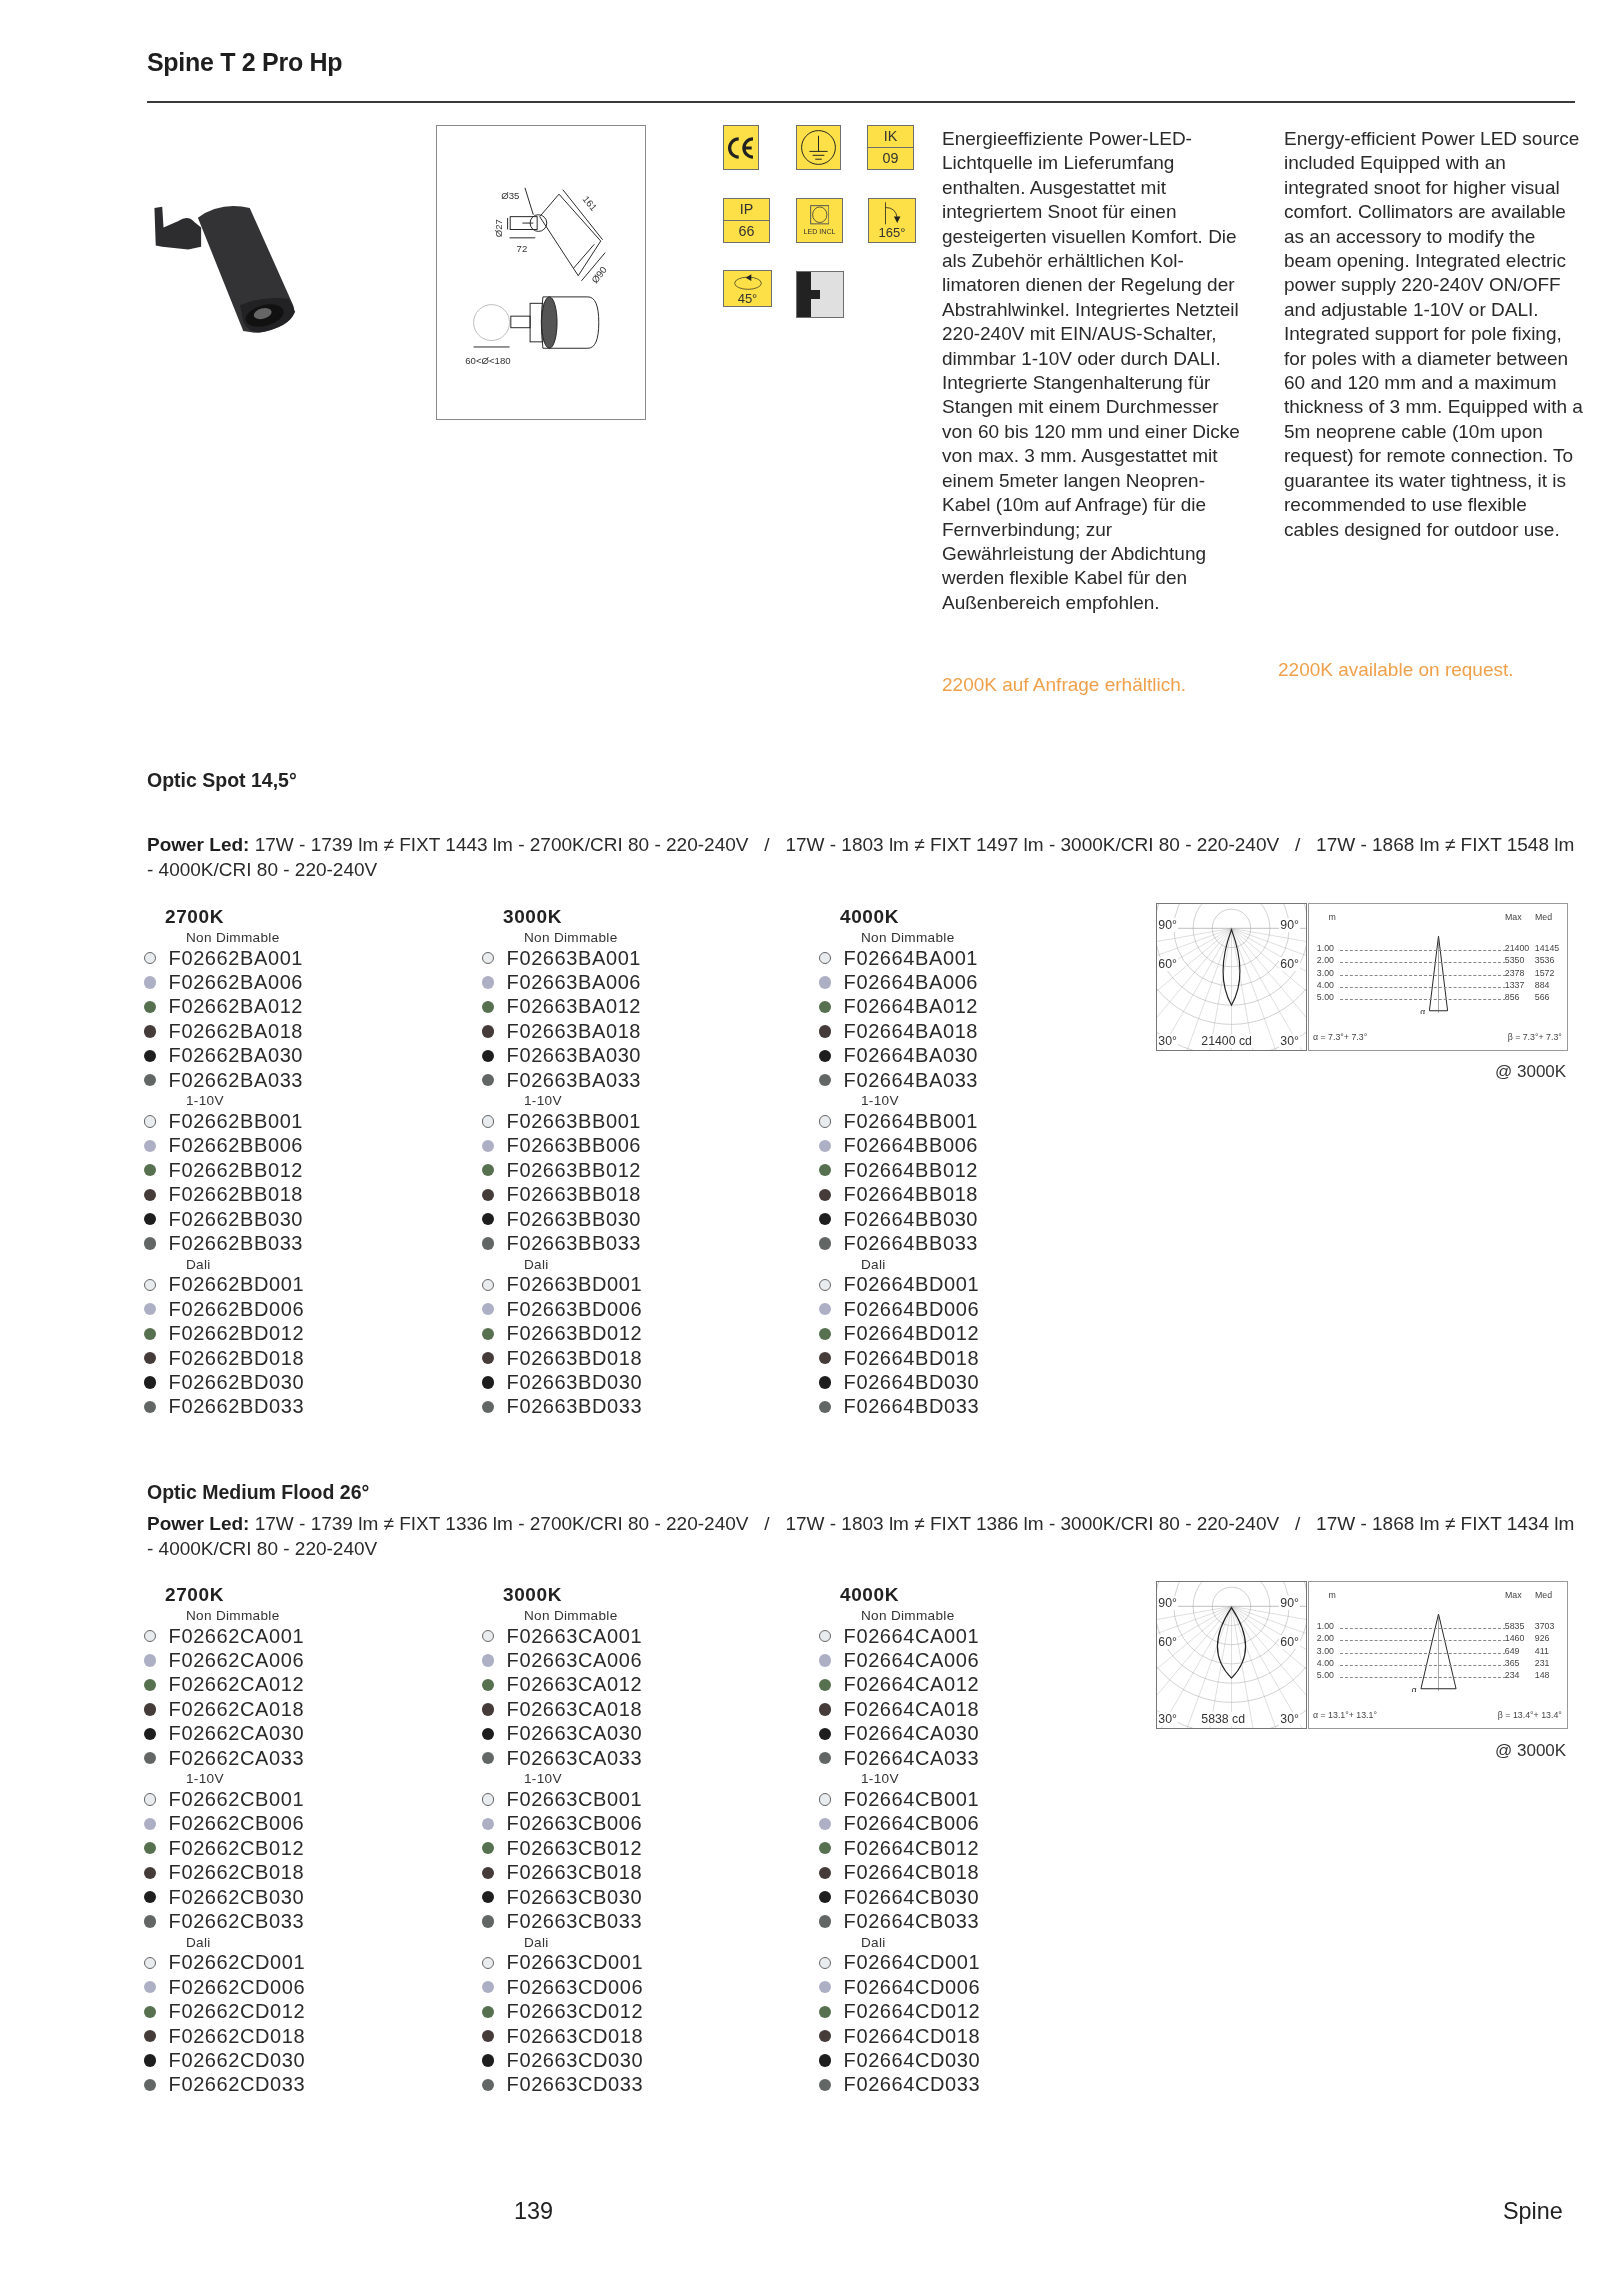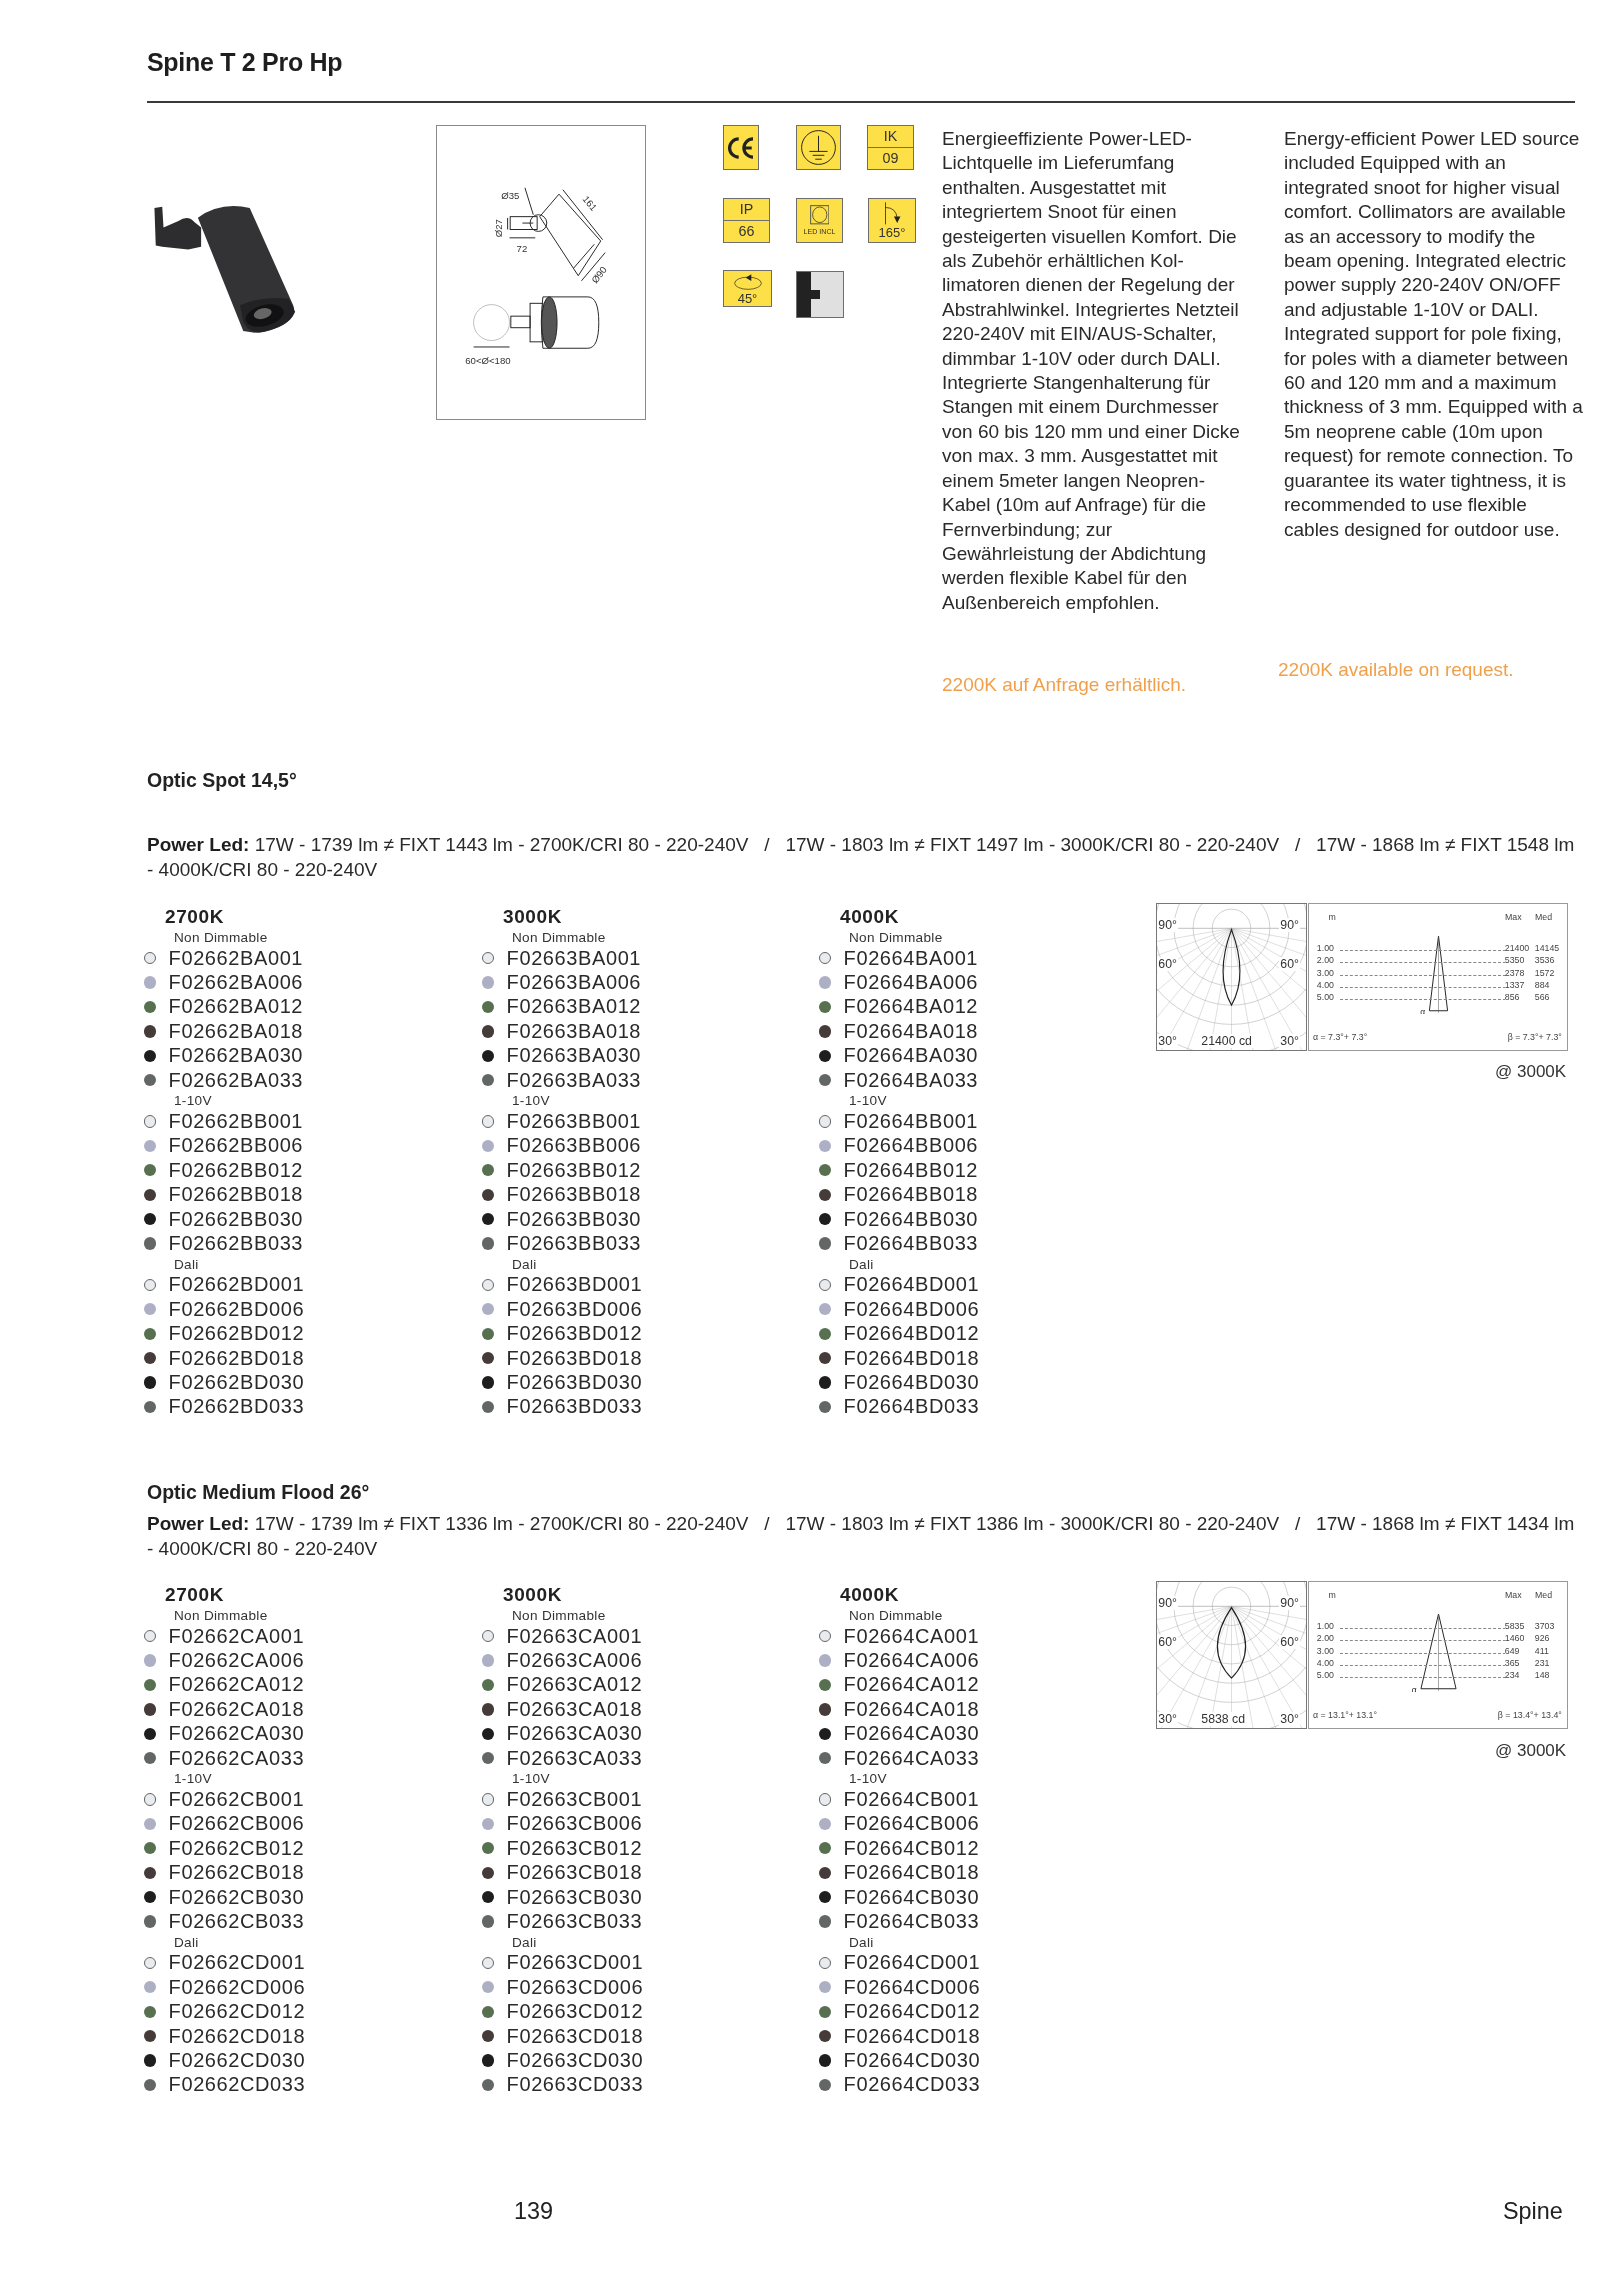--- a/index.html
+++ b/index.html
@@ -30,21 +30,21 @@
   .note-de { left: 942px; margin-top: 15px; }
   .note-en { left: 1278px; }
 
   
   .optic-title { position: absolute; left: 147px; font-size: 19.5px; font-weight: bold; color: #222; }
   .power-led { position: absolute; left: 147px; width: 1428px; font-size: 19px; line-height: 25px; color: #2a2a2a; }
   .power-led b { font-weight: bold; color: #1e1e1e; }
 
   .code-col { position: absolute; width: 325px; }
   .col-head { font-size: 19px; font-weight: bold; margin-left: 21px; height: 25px; line-height: 25px; letter-spacing: 0.6px; }
-  .group-label { font-size: 13.6px; margin-left: 30px; height: 17px; line-height: 17px; color: #333; letter-spacing: 0.3px; }
+  .group-label { font-size: 13.6px; margin-left: 42px; height: 17px; line-height: 17px; color: #333; letter-spacing: 0.3px; }
   .code-row { height: 24.4px; display: flex; align-items: center; font-size: 20px; letter-spacing: 0.6px; color: #2a2a2a; }
   .dot { width: 12.3px; height: 12.3px; border-radius: 50%; margin: 0 12.3px 0 0; flex: none; }
   .dot.c001 { background: #e9ecef; border: 1px solid #666; }
   .dot.c006 { background: #adb0c4; }
   .dot.c012 { background: #57704f; }
   .dot.c018 { background: #453b39; }
   .dot.c030 { background: #1e1e1e; }
   .dot.c033 { background: #626766; }
 
   .polar-box { position: absolute; width: 151px; height: 148px; border: 1.3px solid #777; overflow: hidden; }

